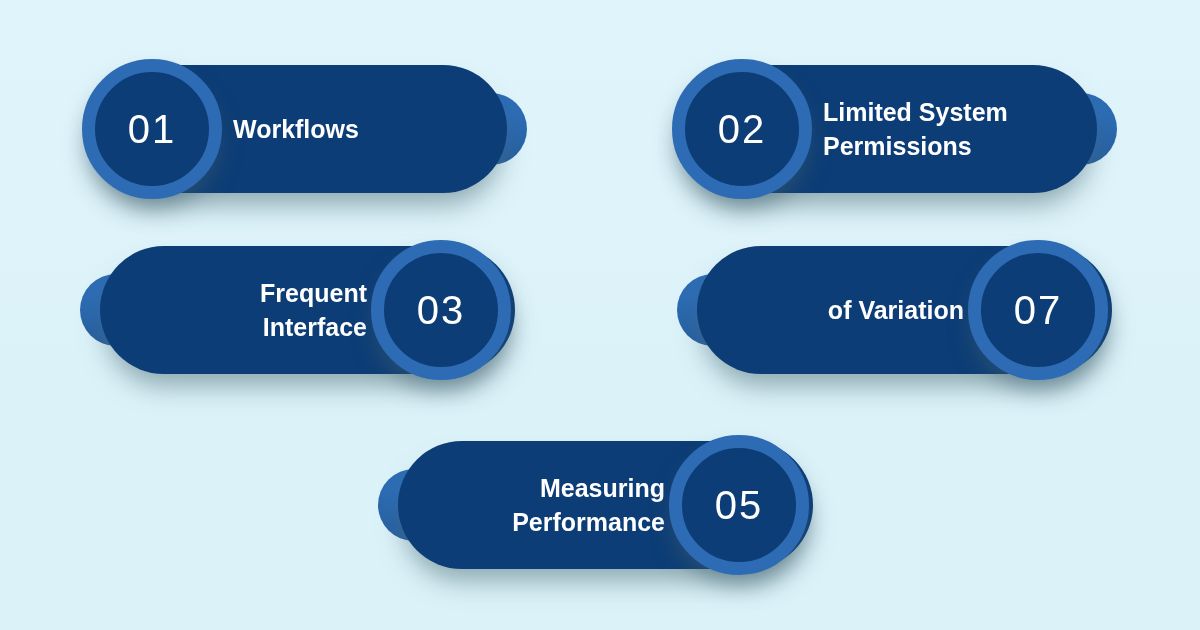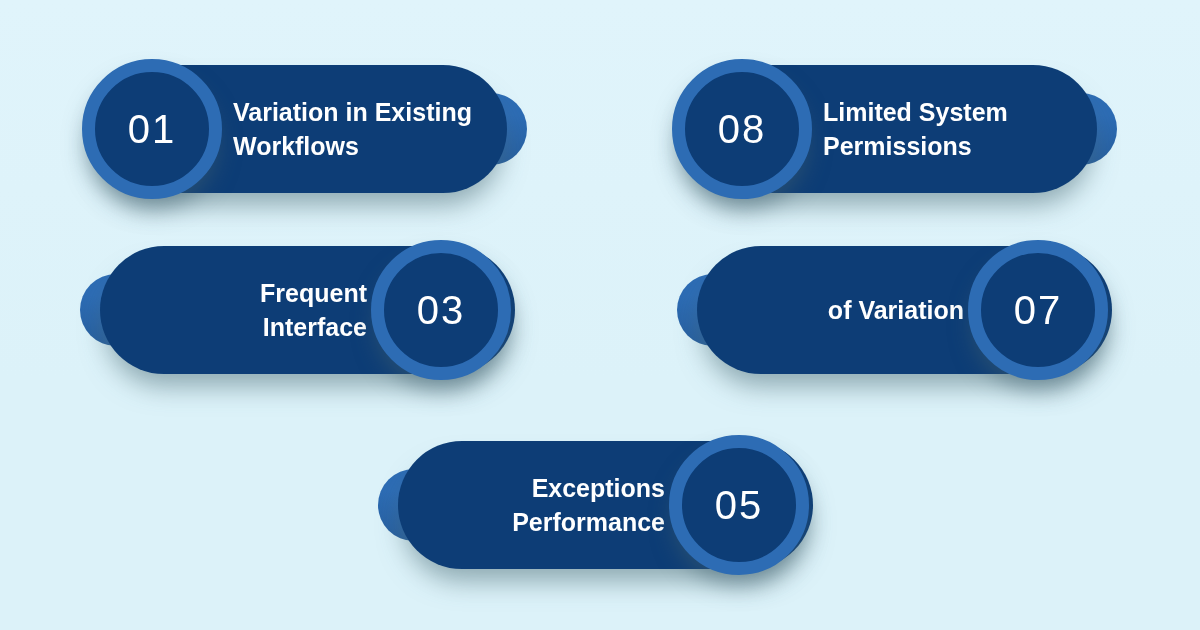--- a/index.html
+++ b/index.html
@@ -92,37 +92,36 @@
 </style>
 </head>
 <body>
 
 <div class="canvas">
 
   <div class="item left" style="left:82px; top:59px;">
     <div class="bump"></div>
     <div class="pill"></div>
     <div class="label">
-      <div class="line">Variation in Existing</div>
       <div class="line">Workflows</div>
     </div>
     <div class="badge">
       <span>01</span>
     </div>
   </div>
 
   <div class="item left" style="left:672px; top:59px;">
     <div class="bump"></div>
     <div class="pill"></div>
     <div class="label">
       <div class="line">Limited System</div>
       <div class="line">Permissions</div>
     </div>
     <div class="badge">
-      <span>08</span>
+      <span>02</span>
     </div>
   </div>
 
   <div class="item right" style="left:80px; top:240px;">
     <div class="bump"></div>
     <div class="pill"></div>
     <div class="label">
       <div class="line">Frequent</div>
       <div class="line">Interface</div>
     </div>
@@ -139,21 +138,21 @@
     </div>
     <div class="badge">
       <span>07</span>
     </div>
   </div>
 
   <div class="item right" style="left:378px; top:435px;">
     <div class="bump"></div>
     <div class="pill"></div>
     <div class="label">
-      <div class="line">Exceptions</div>
+      <div class="line">Measuring</div>
       <div class="line">Performance</div>
     </div>
     <div class="badge">
       <span>05</span>
     </div>
   </div>
 
 </div>
 
 </body></html>

